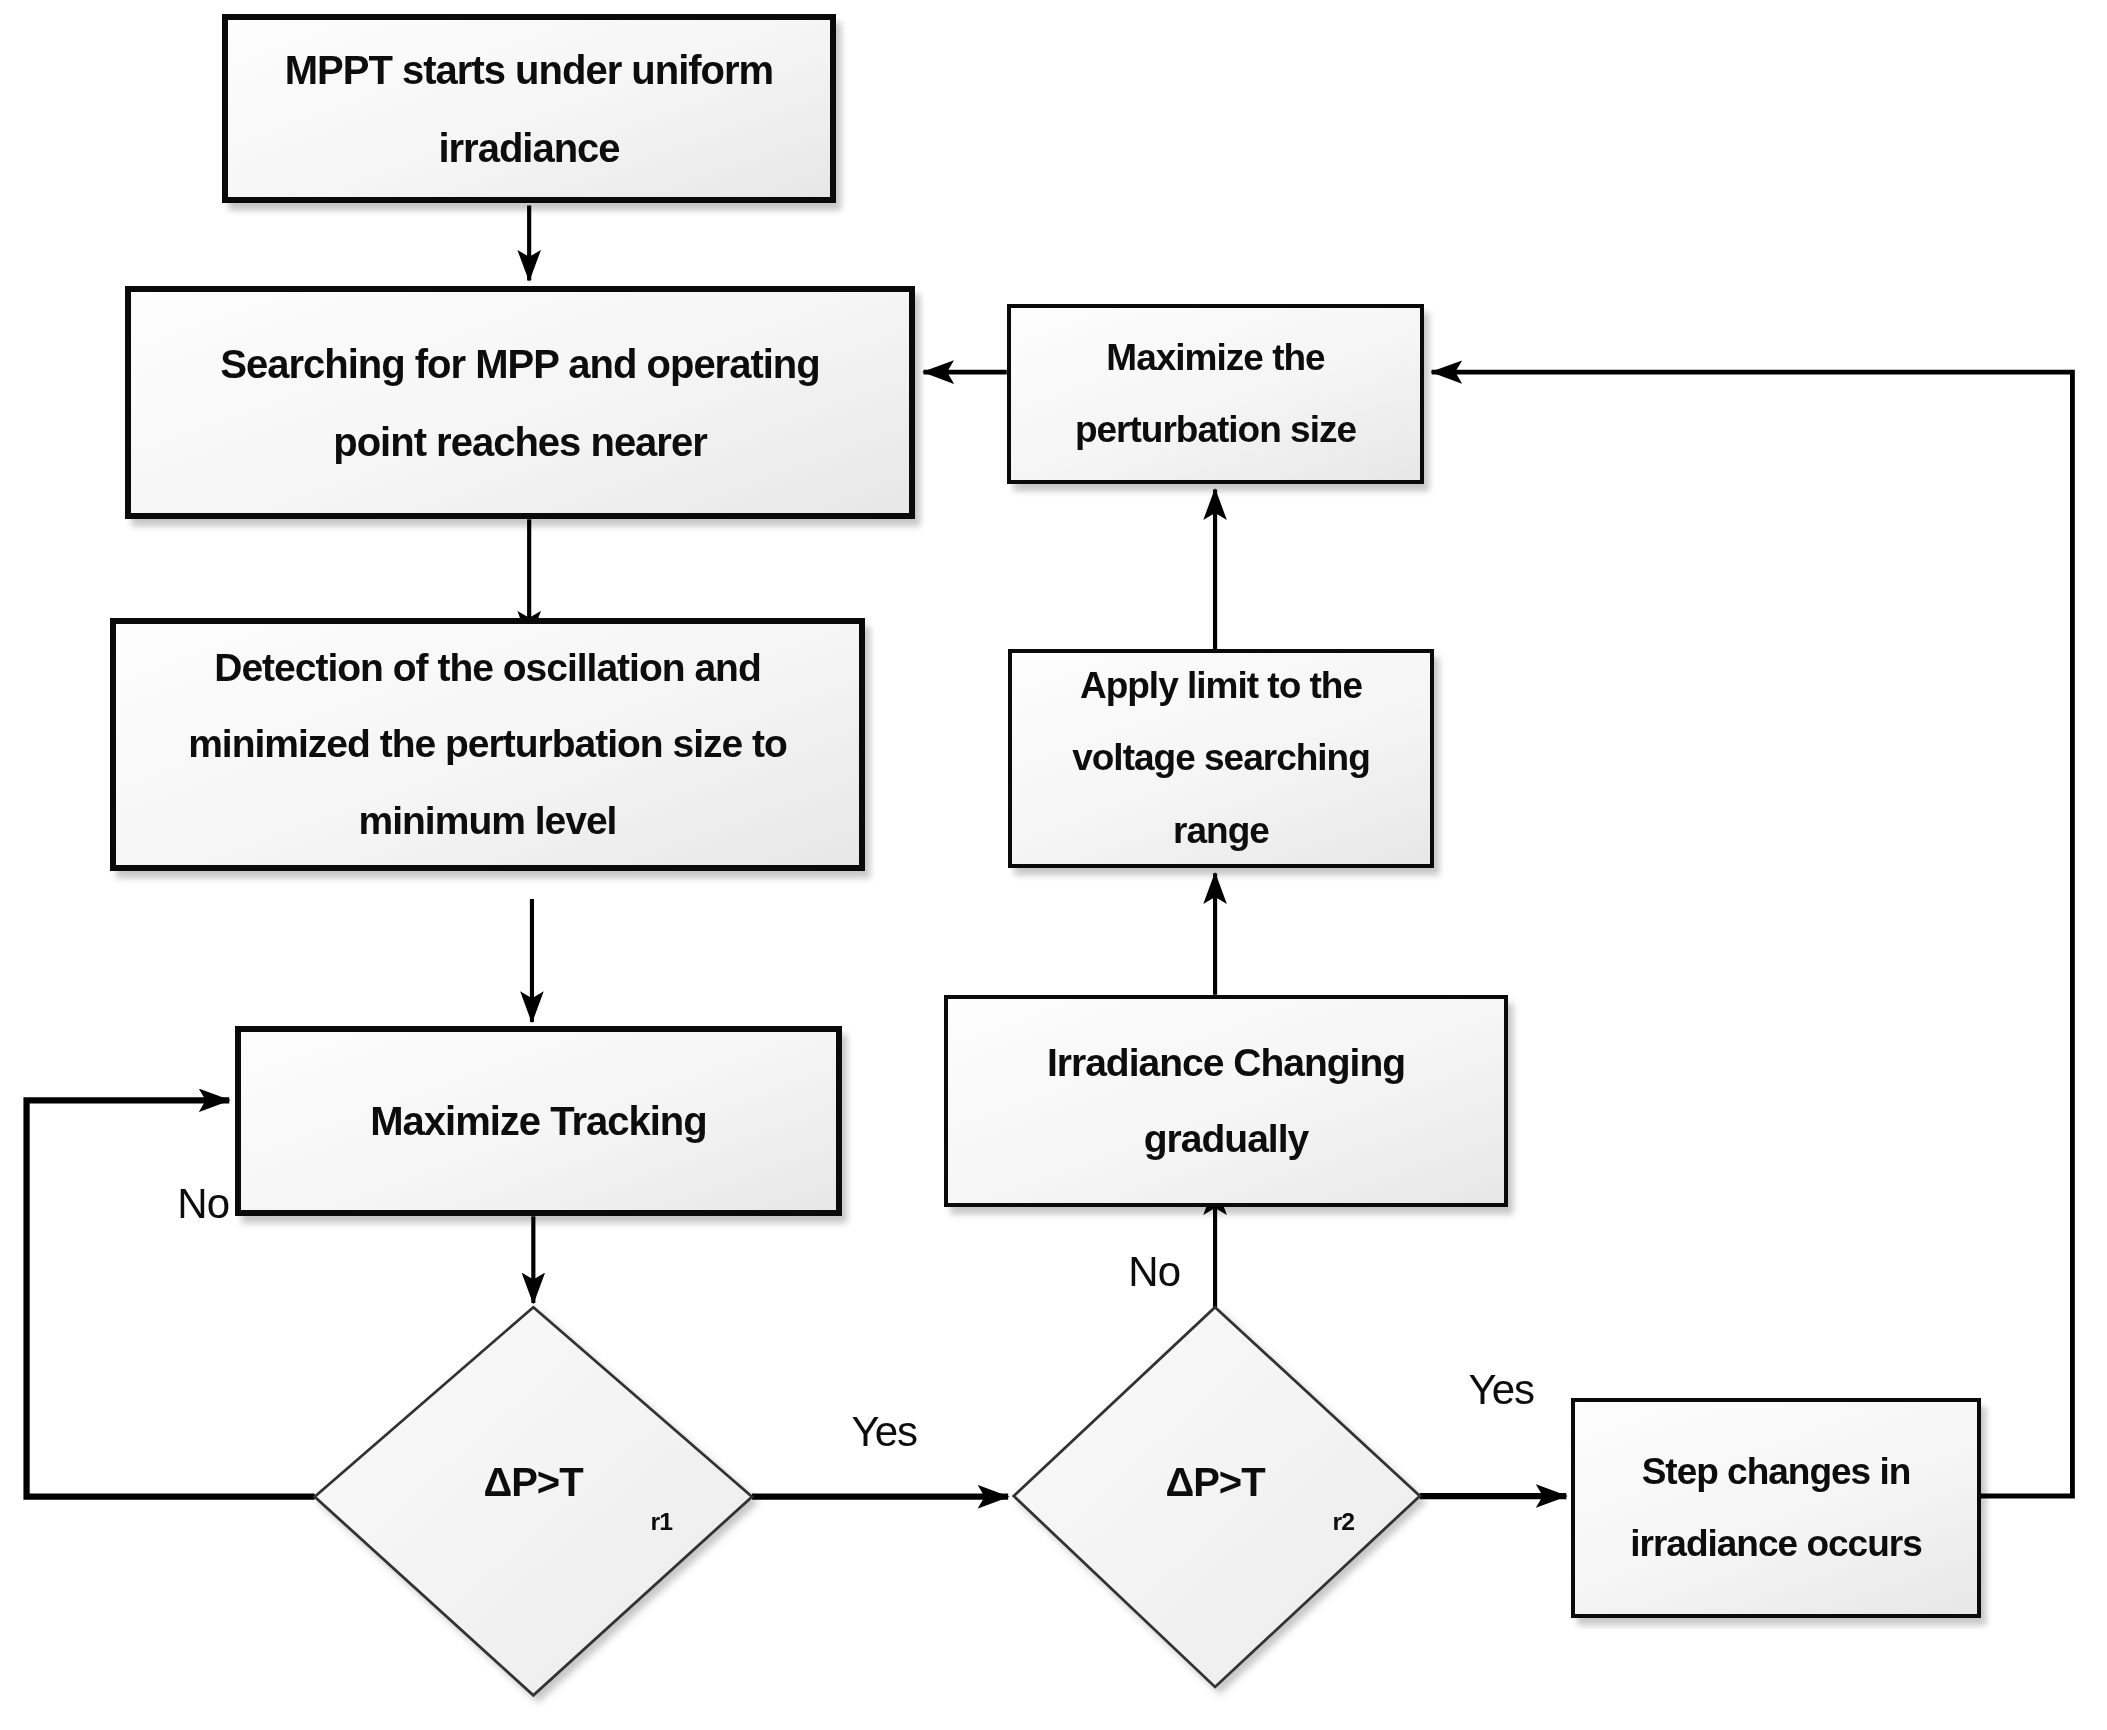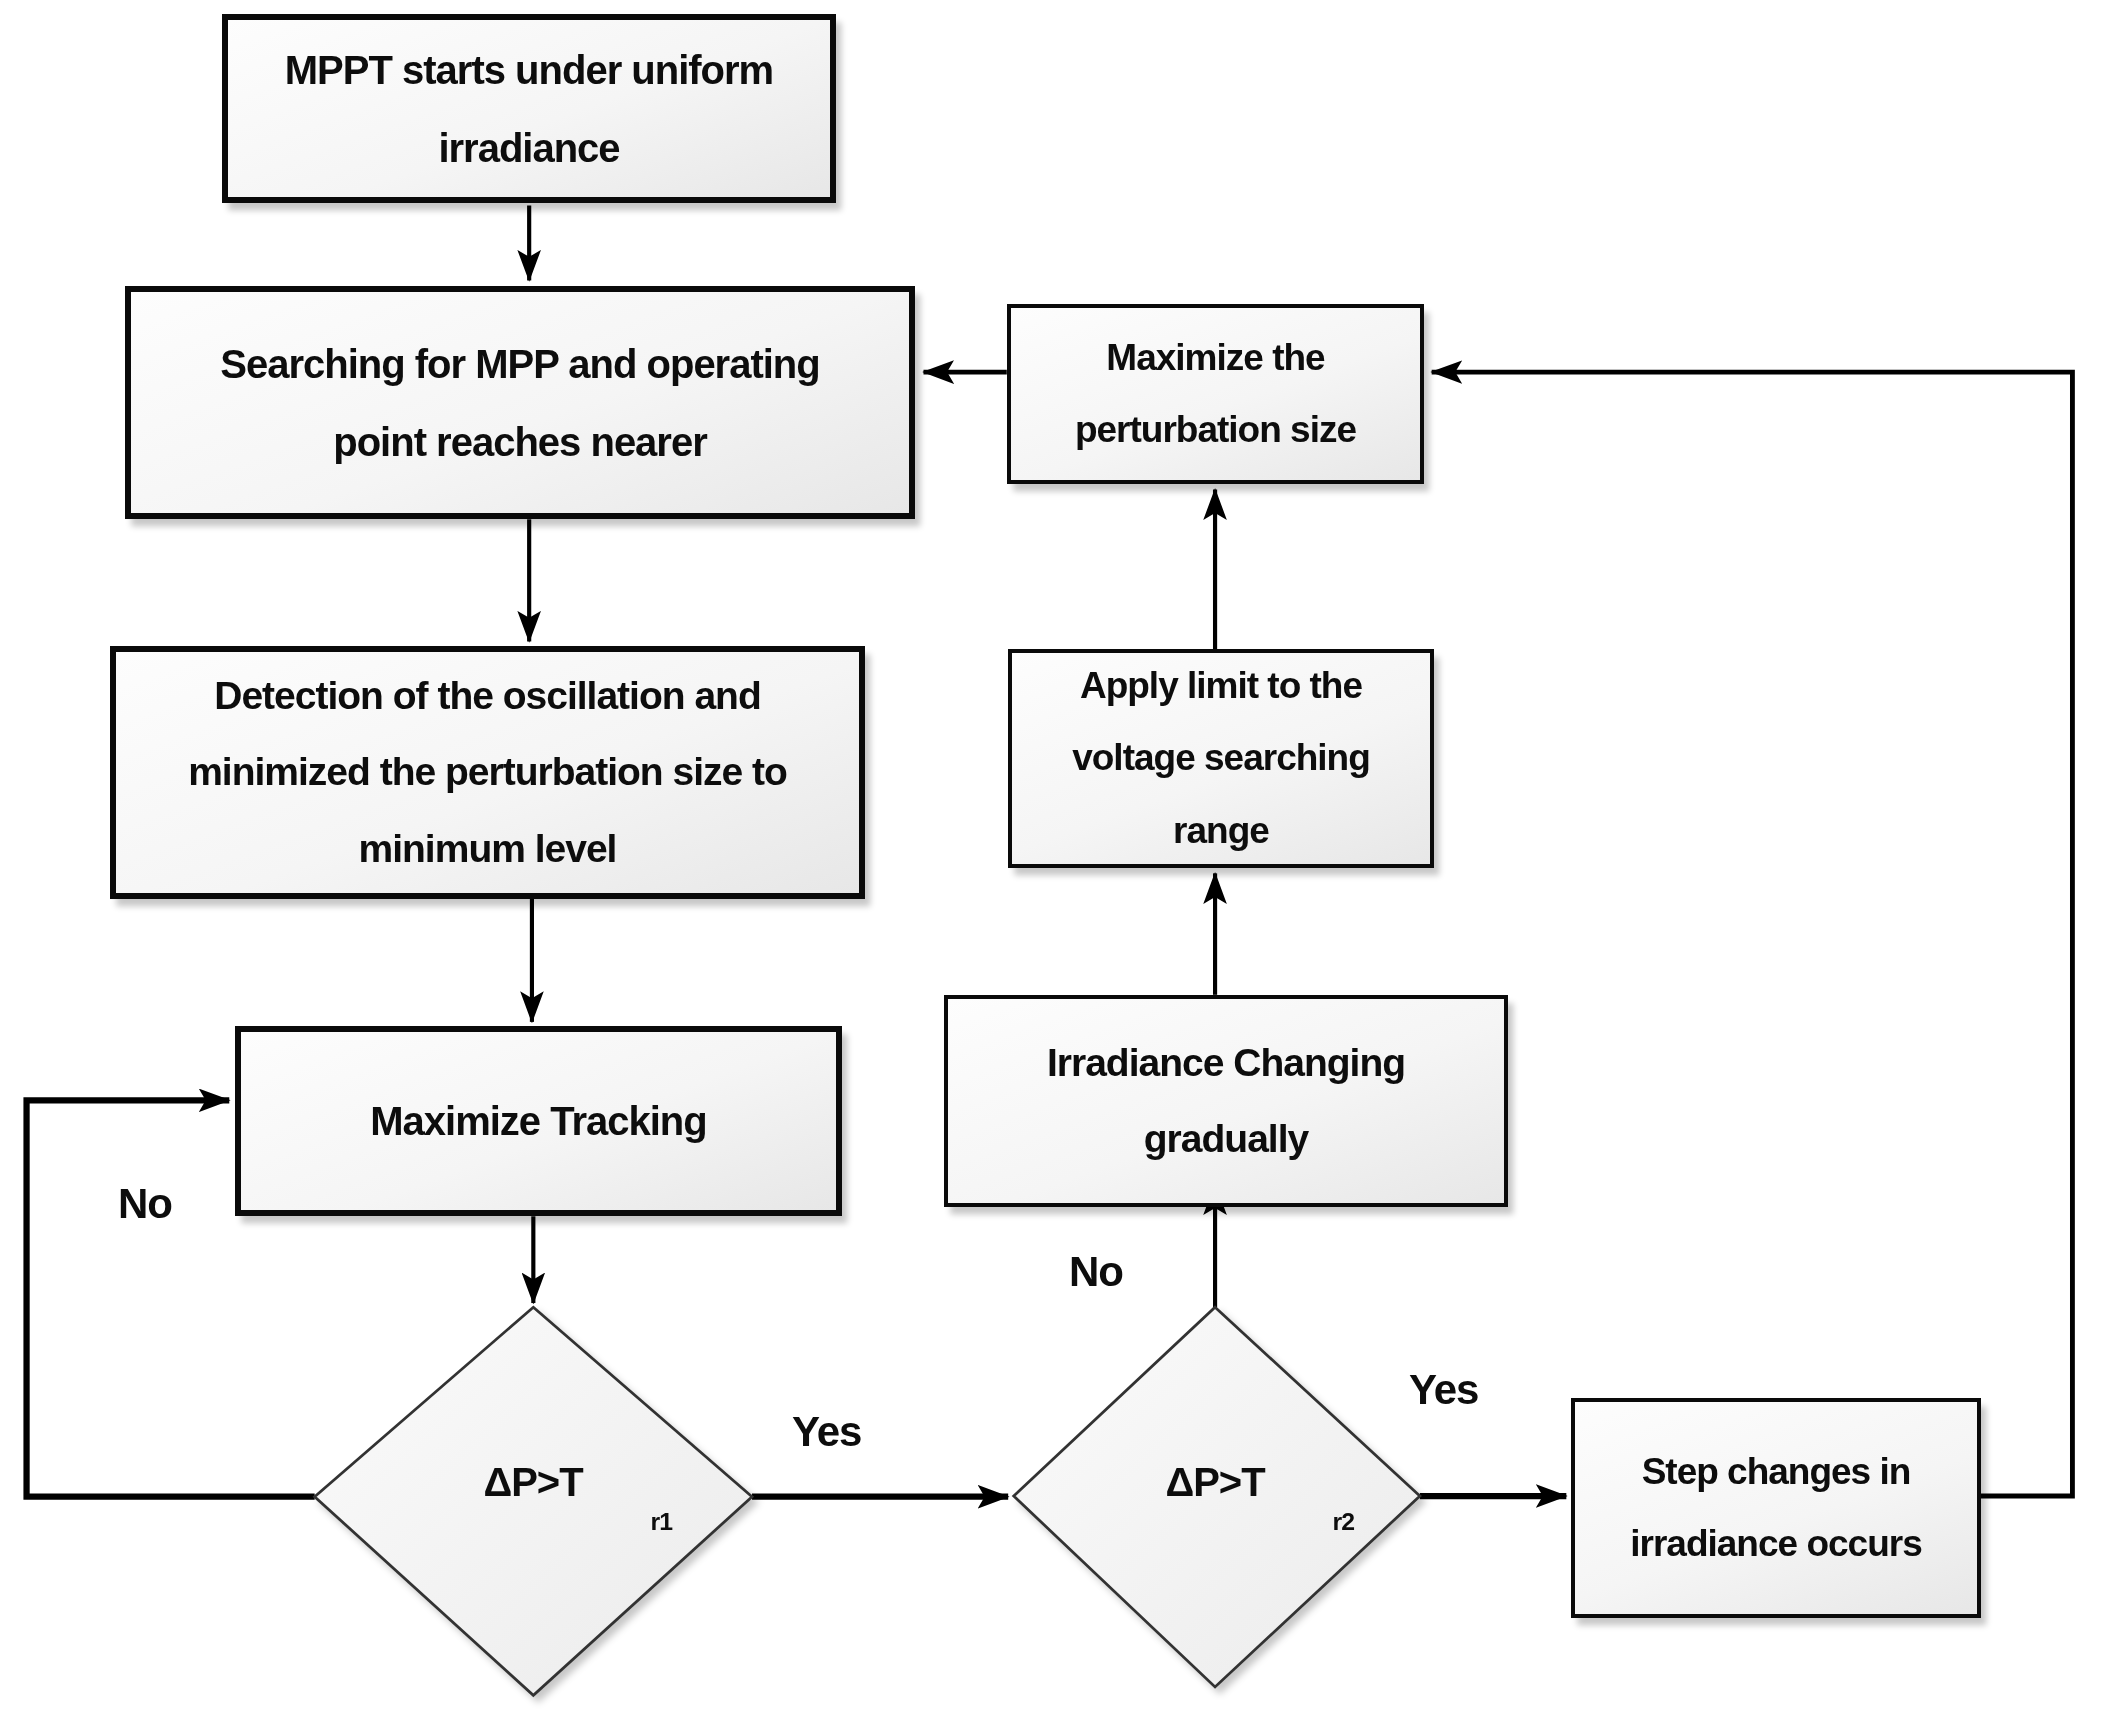--- a/index.html
+++ b/index.html
@@ -32,24 +32,24 @@
     text-align: center;
     color: #0d0d0d;
     font-weight: bold;
     letter-spacing: -1px;
     line-height: 1.95;
   }
   .box.thin { border-width: 4.9px; }
   .label {
     position: absolute;
     color: #0d0d0d;
-    font-weight: bold;
+    font-weight: normal;
     font-size: 42px;
     letter-spacing: -1px;
-    text-align: left;
+    text-align: right;
   }
   .diamond-label {
     position: absolute;
     display: flex;
     align-items: center;
     justify-content: center;
     color: #0d0d0d;
     font-weight: bold;
     font-size: 40px;
     letter-spacing: -1px;
@@ -110,21 +110,21 @@
   </svg>
 
   <div class="box f58" style="left:222px; top:14px; width:614px; height:189px; padding:0 32px;">
     <span>MPPT starts under uniform irradiance</span>
   </div>
 
   <div class="box f58" style="left:125px; top:286px; width:790px; height:233px; padding:0 47px;">
     <span>Searching for MPP and operating point reaches nearer</span>
   </div>
 
-  <div class="box f56" style="left:110px; top:646px; width:755px; height:253px; padding:0 62px;">
+  <div class="box f56" style="left:110px; top:618px; width:755px; height:253px; padding:0 62px;">
     <span>Detection of the oscillation and minimized the perturbation size to minimum level</span>
   </div>
 
   <div class="box f58" style="left:235px; top:1026px; width:607px; height:190px; padding:0 28px;">
     <span>Maximize Tracking</span>
   </div>
 
   <div class="box thin f54" style="left:1007px; top:304px; width:417px; height:180px; padding:0 36px;">
     <span>Maximize the perturbation size</span>
   </div>

